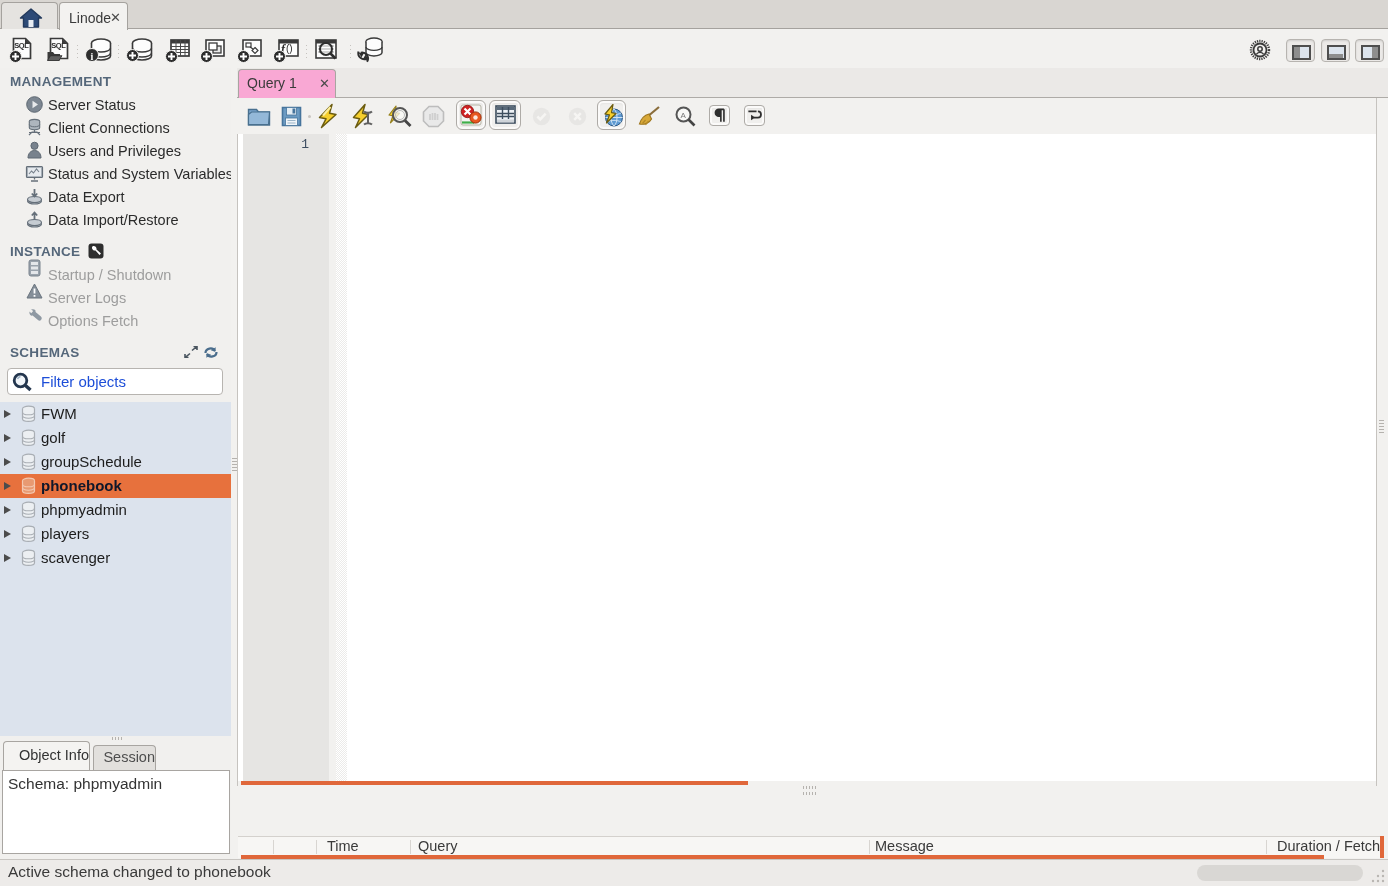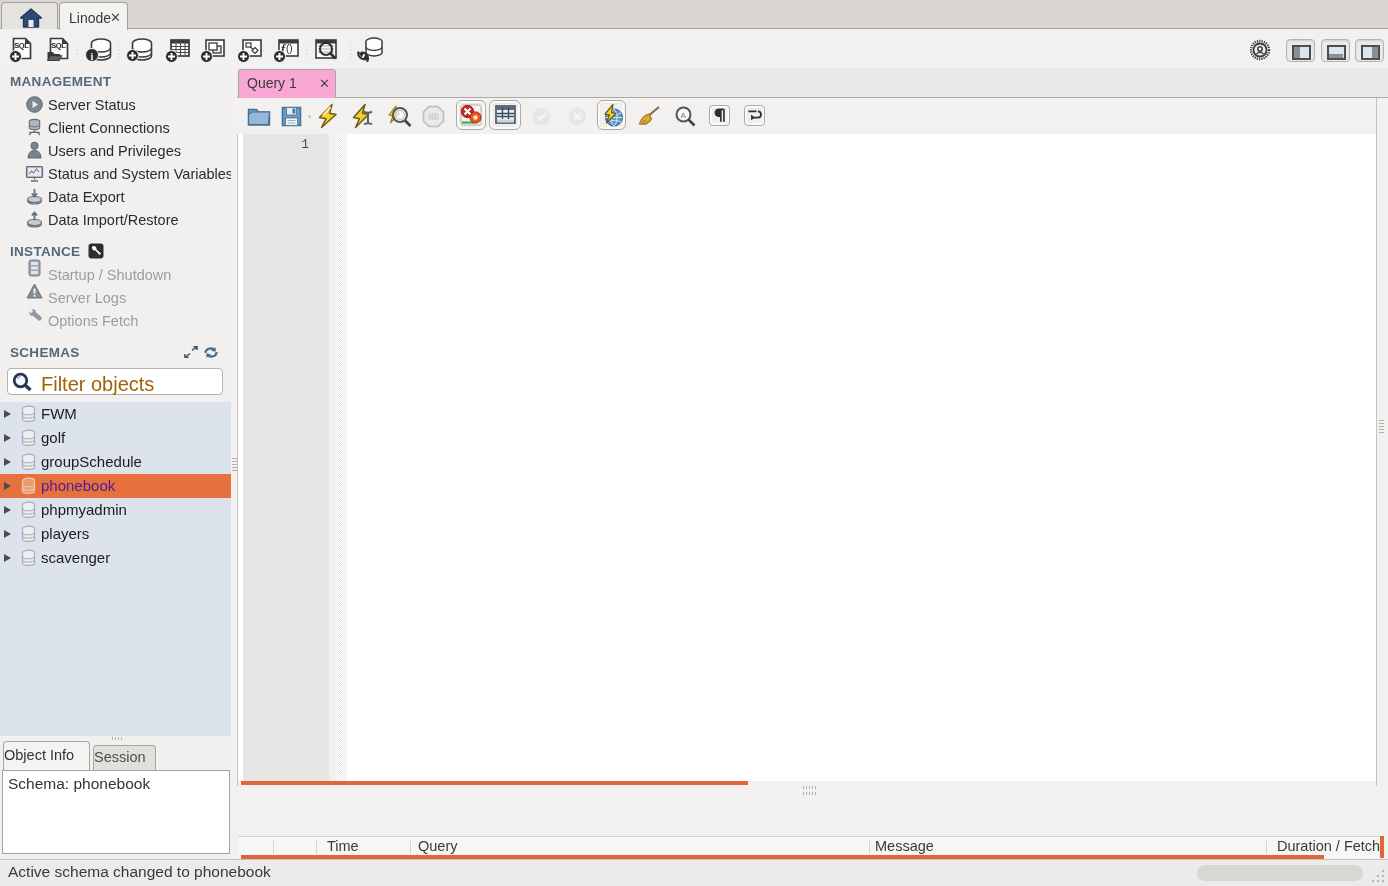--- a/index.html
+++ b/index.html
@@ -23,27 +23,27 @@
 
 #sidebar{left:0;top:68px;width:231px;height:791px;background:#f1f0ee}
 .sechead{font-weight:bold;font-size:13.5px;color:#55677a;letter-spacing:.3px}
 .sideitem{position:absolute;left:48px;font-size:14.5px;color:#2b2b2b;white-space:nowrap}
 .sideitem.dis{color:#9d9d9d}
 #schemalist{position:absolute;left:0;top:402px;width:231px;height:334px;background:#dce3ed}
 .schemarow{position:absolute;left:0;width:268px;height:24px}
 .schemarow .nm{position:absolute;left:41px;top:3px;font-size:15px;color:#1c1c1c}
 .schemarow svg{position:absolute;left:20px;top:3px}
 #selrow{background:#e7713d}
-#selrow .nm{color:#4c1d95;font-weight:normal}
+#selrow .nm{color:#0f172a;font-weight:bold}
 .tri{position:absolute;left:4px;top:8px;width:0;height:0;border-left:7px solid #4c4c4c;border-top:4.5px solid transparent;border-bottom:4.5px solid transparent}
 
 #filterbox{position:absolute;left:7px;top:368px;width:216px;height:27px;background:#fff;border:1px solid #b7b4b0;border-radius:4px}
-#filterbox .ph{position:absolute;left:33px;top:4px;color:#a16207;font-size:20px}
-
-.btab{position:absolute;border:1px solid #a8a5a1;border-bottom:none;border-radius:4px 4px 0 0;font-size:13px;text-align:left}
+#filterbox .ph{position:absolute;left:33px;top:4px;color:#1d4ed8;font-size:15px}
+
+.btab{position:absolute;border:1px solid #a8a5a1;border-bottom:none;border-radius:4px 4px 0 0;font-size:13px;text-align:right}
 #objinfotab{left:3px;top:741px;width:87px;height:29px;background:#f4f3f1;color:#333;padding-top:5px;font-size:14.5px;z-index:3}
 #sessiontab{left:93px;top:745px;width:63px;height:25px;background:#e2e0dd;color:#4e4e4e;padding-top:3px;font-size:14.5px;z-index:2}
 #objinfobox{position:absolute;left:2px;top:770px;width:228px;height:84px;background:#fff;border:1px solid #a8a5a1;z-index:2}
 #objinfobox .txt{position:absolute;left:5px;top:4px;color:#333;font-size:15.5px}
 
 #vsplit{left:231px;top:68px;width:6px;height:791px;background:#f2f1ef}
 #vsplitline{left:237px;top:98px;width:1px;height:688px;background:#c6c3bf}
 
 #qtabbar{left:237px;top:68px;width:1151px;height:30px;background:#ebe9e7;border-bottom:1px solid #aeaba7}
 #querytab{position:absolute;left:238px;top:69px;width:98px;height:29px;background:#f9a8d4;border:1px solid #a8a5a1;border-bottom:none;border-radius:4px 4px 0 0;z-index:2}
@@ -331,21 +331,21 @@
     <svg width="17" height="18" viewBox="0 0 17 18">
       <ellipse cx="8.5" cy="3.8" rx="6" ry="2.6" fill="#eceff2" stroke="#a9aeb4" stroke-width="1.2"></ellipse>
       <path d="M2.5 3.8 v10 c0 1.4 2.7 2.6 6 2.6 s6-1.2 6-2.6 v-10" fill="#eceff2" stroke="#a9aeb4" stroke-width="1.2"></path>
       <path d="M2.5 7.2 c0 1.4 2.7 2.6 6 2.6 s6-1.2 6-2.6 M2.5 10.6 c0 1.4 2.7 2.6 6 2.6 s6-1.2 6-2.6" fill="none" stroke="#a9aeb4" stroke-width="1.1"></path>
     </svg>
     <span class="nm">scavenger</span>
   </div>
 <div class="btab" id="objinfotab">Object Info</div>
 <div class="btab" id="sessiontab">Session</div>
 <div class="abs" id="objinfobox">
-    <div class="txt">Schema: phonebook</div>
+    <div class="txt">Schema: phpmyadmin</div>
   </div>
 
 <div class="abs" id="vsplit"></div>
 <div class="abs" id="vsplitline"></div>
 
 <div class="abs" id="qtabbar"></div>
 <div id="querytab">
     <span class="t">Query 1</span>
     <span class="closex" style="position:absolute;right:5px;top:6px">✕</span>
   </div>

